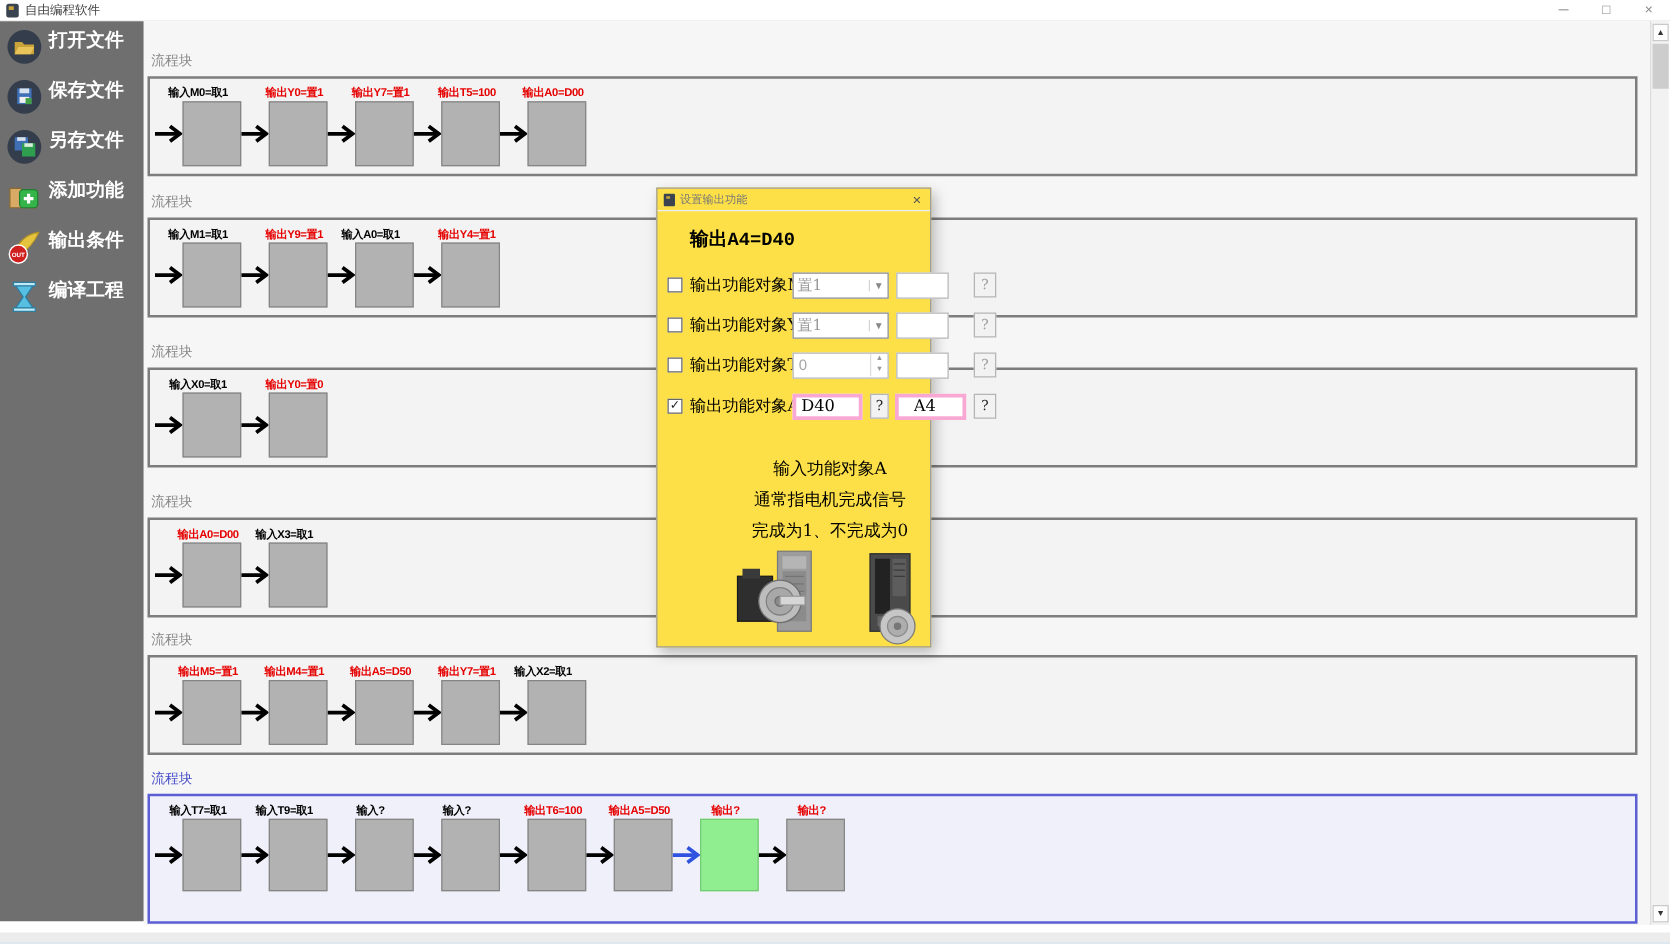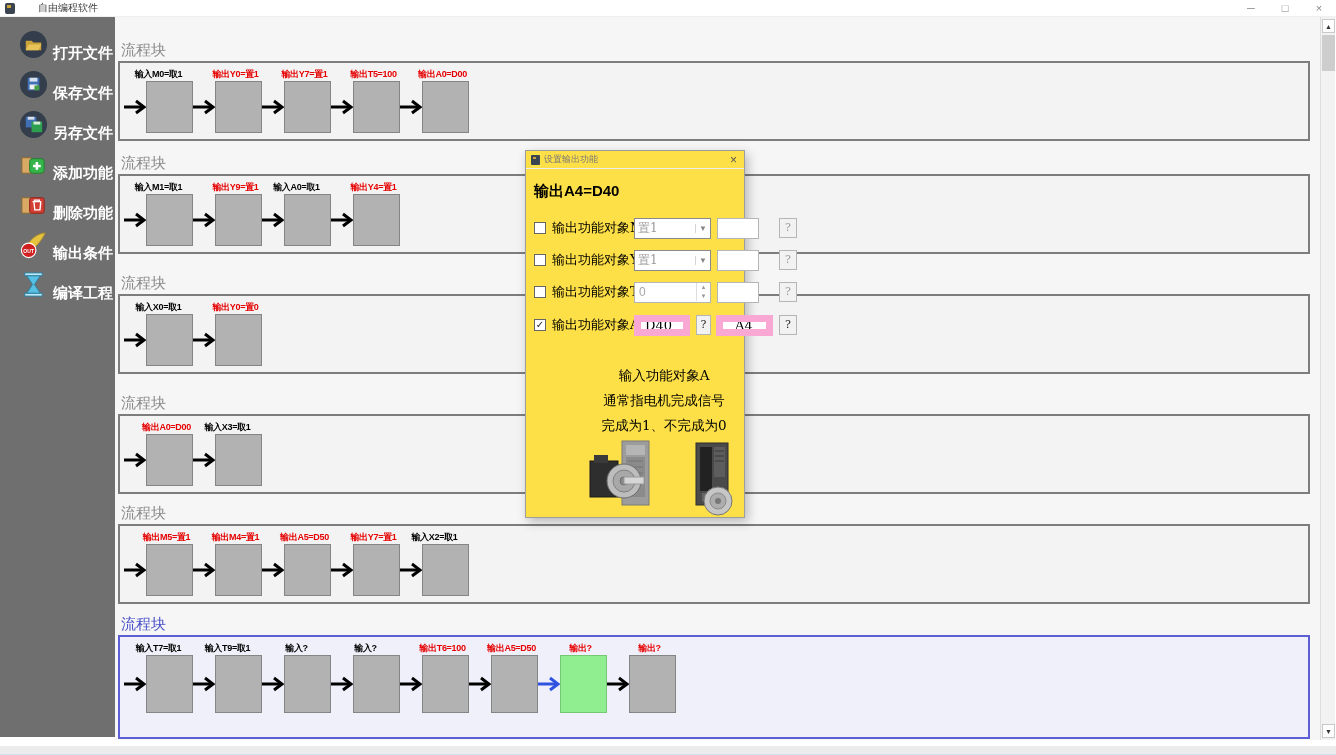--- a/index.html
+++ b/index.html
@@ -6,37 +6,37 @@
   html,body { width:1336px; height:755px; overflow:hidden; background:#fff;
     font-family:"Liberation Sans", sans-serif; }
   body { position:relative; }
 
   
   .titlebar { position:absolute; left:0; top:0; width:1336px; height:17px;
     background:#ffffff; display:flex; align-items:center; border-bottom:1px solid #f0f0f0; }
   .app-icon { width:10px; height:11px; margin:0 5px 0 5px; background:#3a4350;
     border-radius:2px; position:relative; }
   .app-icon::after { content:""; position:absolute; left:2px; top:2px; width:4px; height:3px; background:#c9a23a; }
-  .app-title { font-size:10px; color:#444;margin-left:18px; }
+  .app-title { font-size:10px; color:#444; }
   .win-controls { margin-left:auto; display:flex; align-items:center; }
   .win-btn { width:34px; text-align:center; font-size:11px; color:#888; cursor:default; }
 
   
   .sidebar { position:absolute; left:0; top:17px; width:115px; height:720px;
     background:#6f6f6f; padding-top:6px; }
-  .side-btn { height:40px; display:flex; align-items:flex-end; padding-left:19px; cursor:default; }
+  .side-btn { height:40px; display:flex; align-items:flex-start; padding-left:5px; cursor:default; }
   .side-btn svg { width:29px; height:29px; flex-shrink:0; }
   .side-label { color:#fff; font-family:"DejaVu Serif","Liberation Serif",serif;
     font-weight:bold; font-size:15px; margin-left:5px; white-space:nowrap; }
 
   
   .main { position:absolute; left:115px; top:17px; width:1206px; height:723px;
     background:#f6f6f6; overflow:hidden; }
   .section { position:absolute; left:0; width:1206px; }
-  .sec-title { font-family:"DejaVu Serif","Liberation Serif",serif; font-size:15px;
+  .sec-title { font-family:"DejaVu Serif","Liberation Serif",serif; font-size:11px;
     color:#8a8a8a; margin-left:6px; height:20px; }
   .section.hl .sec-title { color:#4a50c8; }
   .sec-box { position:absolute; left:3px; top:20px; width:1192px; height:80px;
     background:#f3f3f3; border:2px solid #7d7d7d;text-align:center; }
   .section.hl .sec-box { border-color:#5b5fd3; background:#f0f0fa; height:104px; }
   .blocks { display:flex; padding:5px 0 0 4px; }
   .unit { width:69px; flex-shrink:0; }
   .mini-label { font-size:9px; font-weight:bold; height:13px; white-space:nowrap;
     letter-spacing:-0.3px; }
   .mini-label.red { color:#e60000;padding-left:16px; }
@@ -61,22 +61,22 @@
   .bottom-edge { position:absolute; left:0; top:754px; width:1336px; height:1px; background:#cfe0f0; }
 
   
   .dialog { position:absolute; left:525px; top:150px; width:220px; height:368px;
     background:#fde047; border:1px solid #9d9d9d; box-shadow:3px 4px 10px rgba(0,0,0,.25); }
   .dlg-titlebar { height:18px; display:flex; align-items:center; border-bottom:1px solid #eee; }
   .dlg-icon { width:9px; height:10px; margin:0 4px 0 5px; background:#3a4350; border-radius:1px; position:relative; }
   .dlg-icon::after { content:""; position:absolute; left:2px; top:2px; width:3px; height:2px; background:#c9a23a; }
   .dlg-title { font-size:9px; color:#777; }
   .dlg-close { margin-left:auto; margin-right:7px; font-size:12px; color:#555; cursor:default; }
-  .dlg-heading { font-family:Liberation Sans, sans-serif; font-weight:bold;
-    font-size:15px; color:#000; margin:13px 0 0 8px; }
+  .dlg-heading { font-family:Liberation Mono, monospace; font-weight:bold;
+    font-size:15px; color:#000; margin:13px 0 0 26px; }
   .dlg-rows { position:absolute; left:0; top:66px; width:276px; }
   .dlg-row { position:absolute; left:0; width:276px; height:22px; display:flex; align-items:center; }
   .cb { width:12px; height:12px; border:1px solid #666; background:#fff; margin-left:8px;
     font-size:10px; line-height:10px; text-align:center; color:#222; flex-shrink:0; }
   .row-label { font-family:"DejaVu Serif","Liberation Serif",serif; font-size:13px;
     color:#000; margin-left:6px; white-space:nowrap; }
   .combo { position:absolute; left:108px; width:77px; height:21px; border:1px solid #8a8a8a;
     background:#fff; display:flex; align-items:center; }
   .combo .ctext { font-family:"DejaVu Serif","Liberation Serif",serif; font-size:12px;
     color:#9a9a9a; padding-left:3px; flex:1; }
@@ -86,21 +86,21 @@
   .spin .stext { font-size:12px; color:#a5a5a5; padding-left:4px; flex:1; }
   .spin .sbtns { width:14px; border-left:1px solid #ddd; display:flex; flex-direction:column;
     font-size:6px; color:#999; text-align:center; line-height:9px; }
   .mini-input { position:absolute; left:191px; width:42px; height:21px; border:1px solid #b5b5b5; background:#fff; }
   .qbtn { position:absolute; width:18px; height:20px; background:#f2f2f2; border:1px solid #b5b5b5;
     font-family:"DejaVu Serif","Liberation Serif",serif; font-size:11px; text-align:center;
     line-height:18px; cursor:default; }
   .qbtn.dis { color:#9a9a9a; }
   .qbtn.en { color:#222; }
   .q1 { left:253px; }
-  .val-input { position:absolute; height:21px; border:7px solid #f9a8d4; background:#fff;
+  .val-input { position:absolute; height:21px; border:3px solid #f9a8d4; background:#fff;
     font-family:"DejaVu Serif","Liberation Serif",serif; font-size:13px; color:#000; padding-left:4px; }
   .dlg-desc { position:absolute; left:0; top:212px; width:276px; text-align:center;
     font-family:"DejaVu Serif","Liberation Serif",serif; font-size:13.5px; color:#000; line-height:25px; }
   .dlg-imgs { position:absolute; left:0; top:288px; width:276px; display:flex;
     justify-content:center; align-items:flex-end; gap:14px; }
 </style>
 </head>
 <body>
 
 <div class="titlebar">
@@ -142,28 +142,20 @@
         </svg></span>
       <span class="side-label">另存文件</span>
     </div>
     <div class="side-btn">
       <span style="width: 29px;"><svg viewBox="0 0 30 30">
           <path d="M3 8h9l3 3h10v13H3z" fill="#d9aa66" stroke="#8a6a33"></path>
           <rect x="11" y="9" width="15" height="15" rx="3" fill="#35b44a" stroke="#1e7f30"></rect>
           <path d="M18.5 12.5v8M14.5 16.5h8" stroke="#fff" stroke-width="2.6"></path>
         </svg></span>
       <span class="side-label">添加功能</span>
-    </div>
-    <div class="side-btn">
-      <span style="width: 29px;"><svg viewBox="0 0 30 30">
-          <path d="M3 8h9l3 3h10v13H3z" fill="#d9aa66" stroke="#8a6a33"></path>
-          <rect x="11" y="8" width="15" height="16" rx="2" fill="#d23f34" stroke="#8f221b"></rect>
-          <path d="M14 12h9M16 12v-1.5h5V12M15.5 12.5l.8 8h5.4l.8-8" fill="none" stroke="#fff" stroke-width="1.4"></path>
-        </svg></span>
-      <span class="side-label">删除功能</span>
     </div>
     <div class="side-btn">
       <span style="width: 29px;"><svg viewBox="0 0 30 30">
           <path d="M6 22C10 10 18 4 27 3c-4 9-11 16-18 20z" fill="#e6c33c" stroke="#b3922a"></path>
           <circle cx="10" cy="21" r="7.5" fill="#cf1f1f" stroke="#fff" stroke-width="1.2"></circle>
           <text x="10" y="23.5" font-size="5.2" font-weight="bold" fill="#fff" text-anchor="middle" font-family="Liberation Sans,sans-serif">OUT</text>
         </svg></span>
       <span class="side-label">输出条件</span>
     </div>
     <div class="side-btn">

